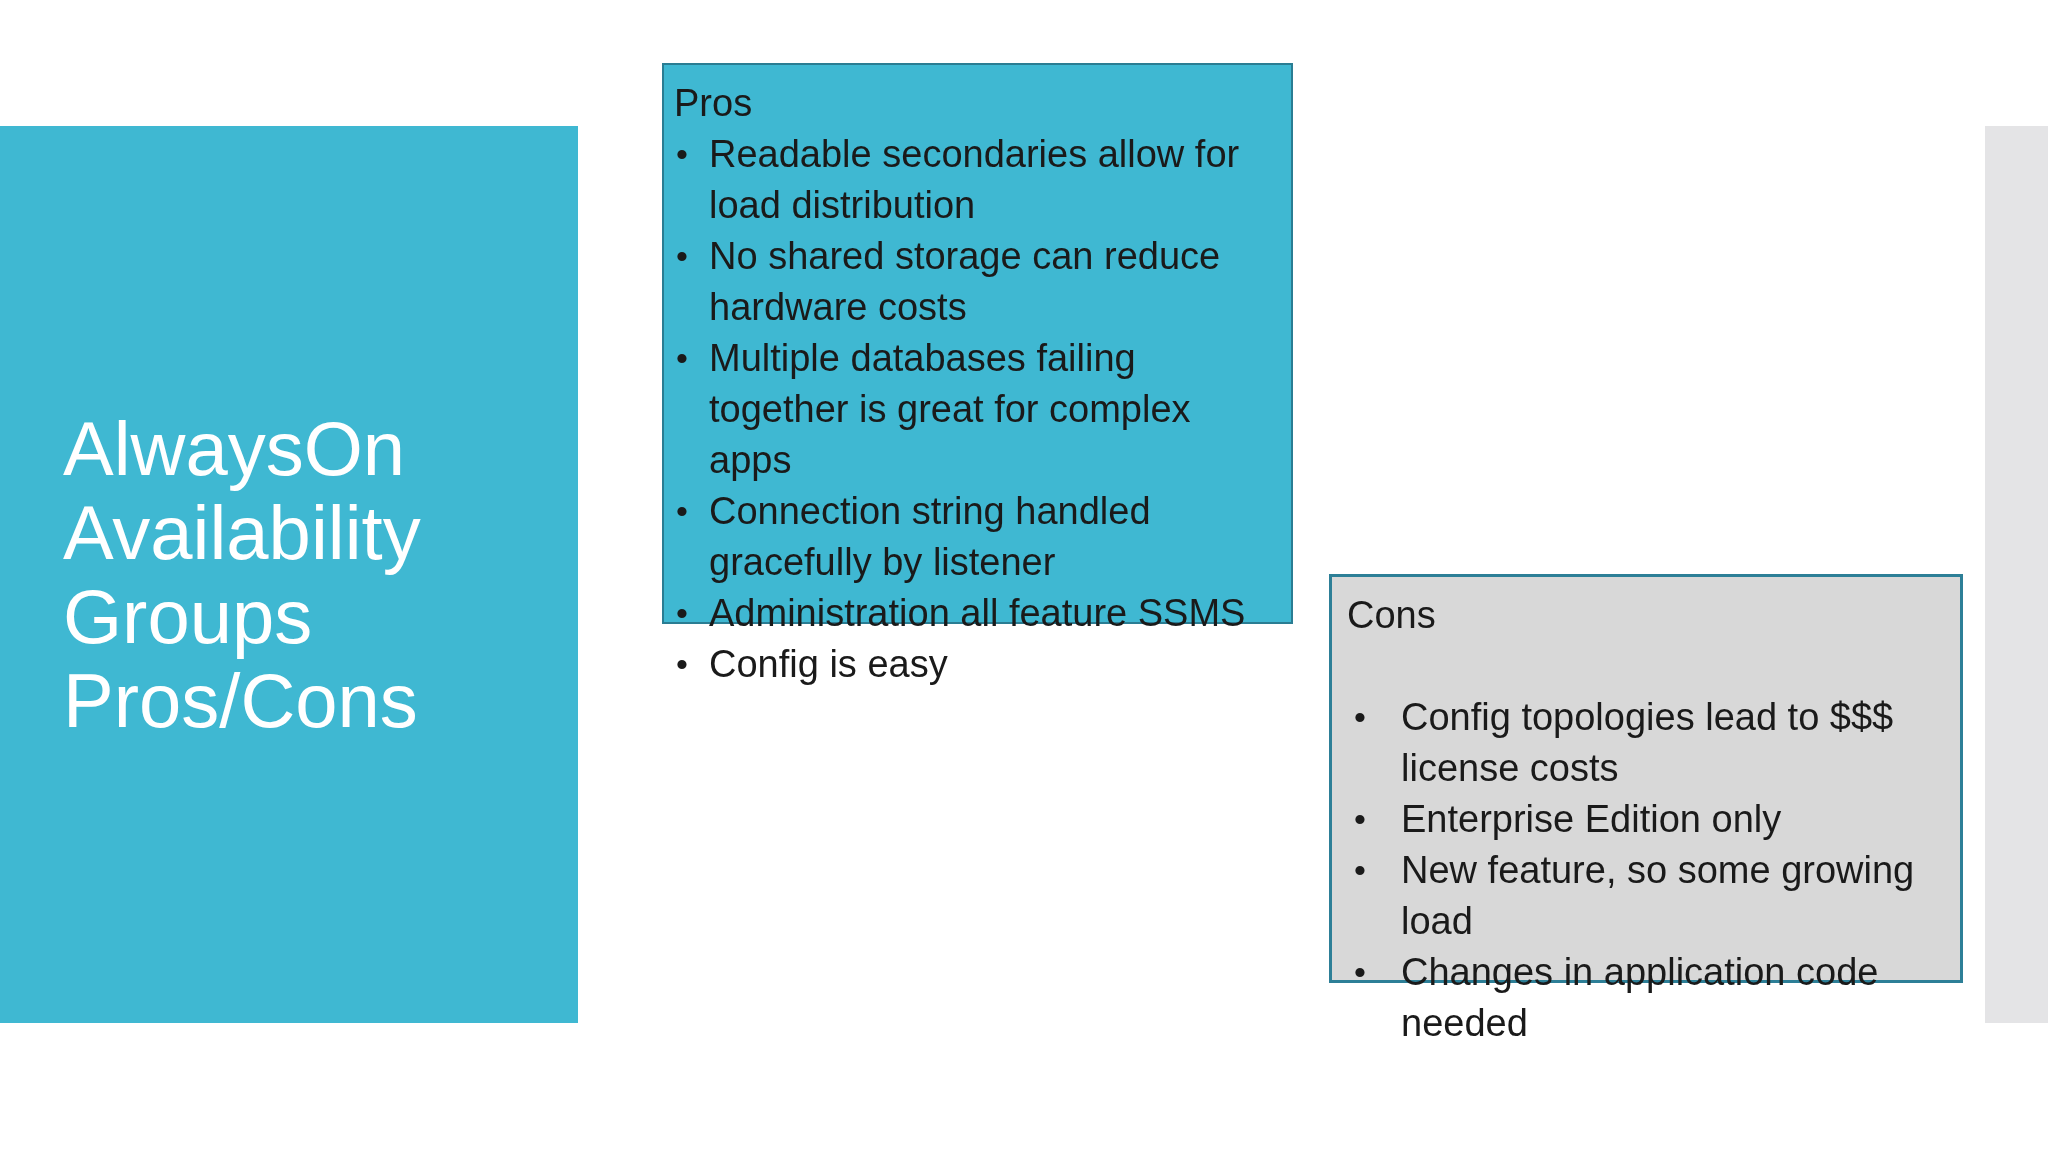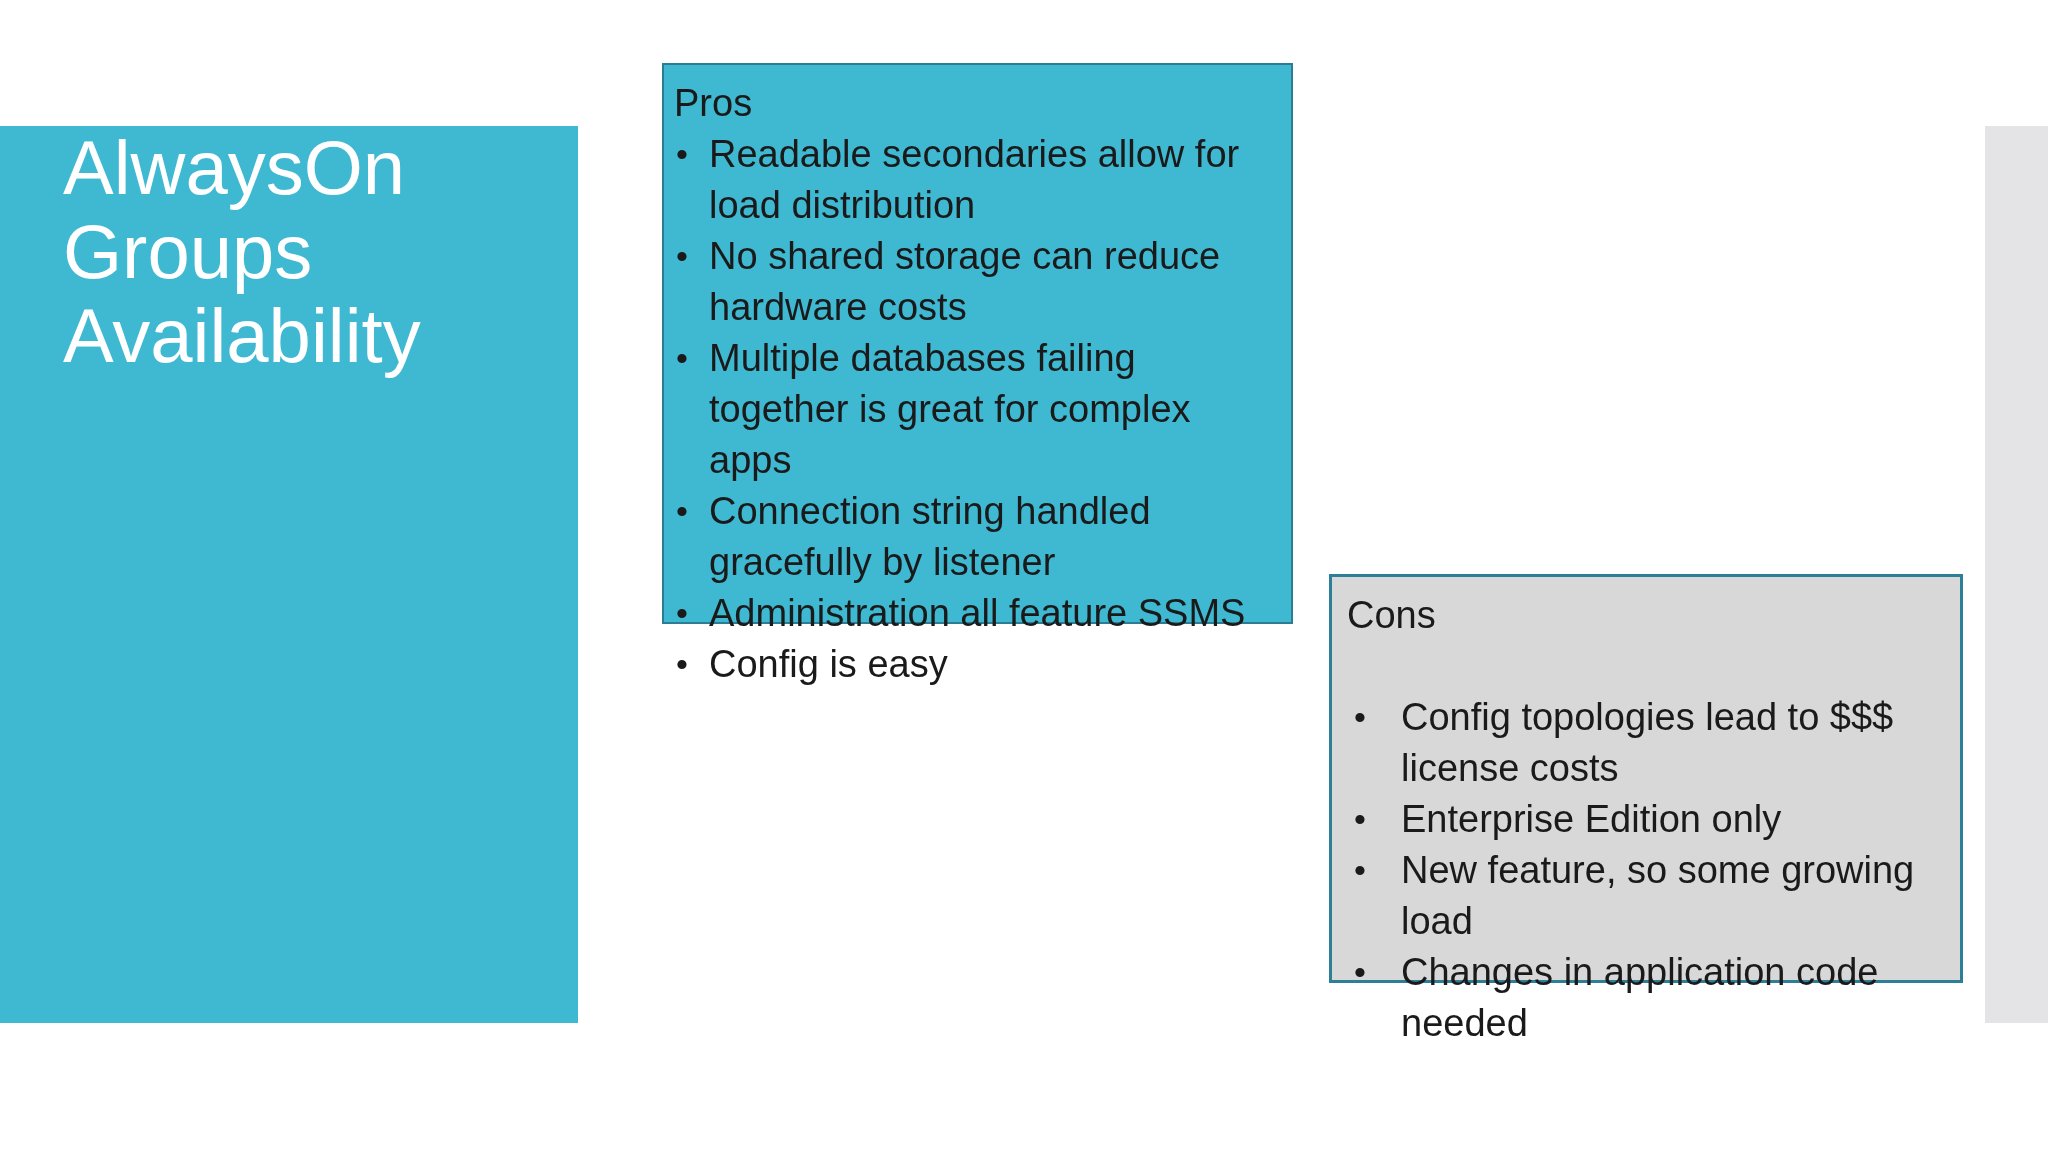--- a/index.html
+++ b/index.html
@@ -13,20 +13,21 @@
     color: #1a1a1a;
   }
 
   
   .title-panel {
     position: absolute;
     left: 0; top: 126px;
     width: 578px; height: 897px;
     background: #3fb8d2;
     display: flex;
+    align-items: center;
   }
   .slide-title {
     padding-left: 63px;
     font-size: 76px;
     line-height: 84px;
     font-weight: 400;
     color: #ffffff;
     letter-spacing: 0px;
   }
 
@@ -86,24 +87,25 @@
 </head>
 <body>
 
 <div class="slide">
 
   <div class="title-panel">
     <div class="slide-title">
 
         <div class="title-line">AlwaysOn</div>
 
+        <div class="title-line">Availability</div>
+
         <div class="title-line">Groups</div>
 
-        <div class="title-line">Availability</div>
-
+        <div class="title-line">Pros/Cons</div>
       </div>
   </div>
 
   <div class="content-box pros-panel">
     <div class="box-heading">Pros</div>
     <ul class="bullets">
 
         <li>
           <span class="dot">•</span>
           <span class="btxt">Readable secondaries allow for load distribution</span>

